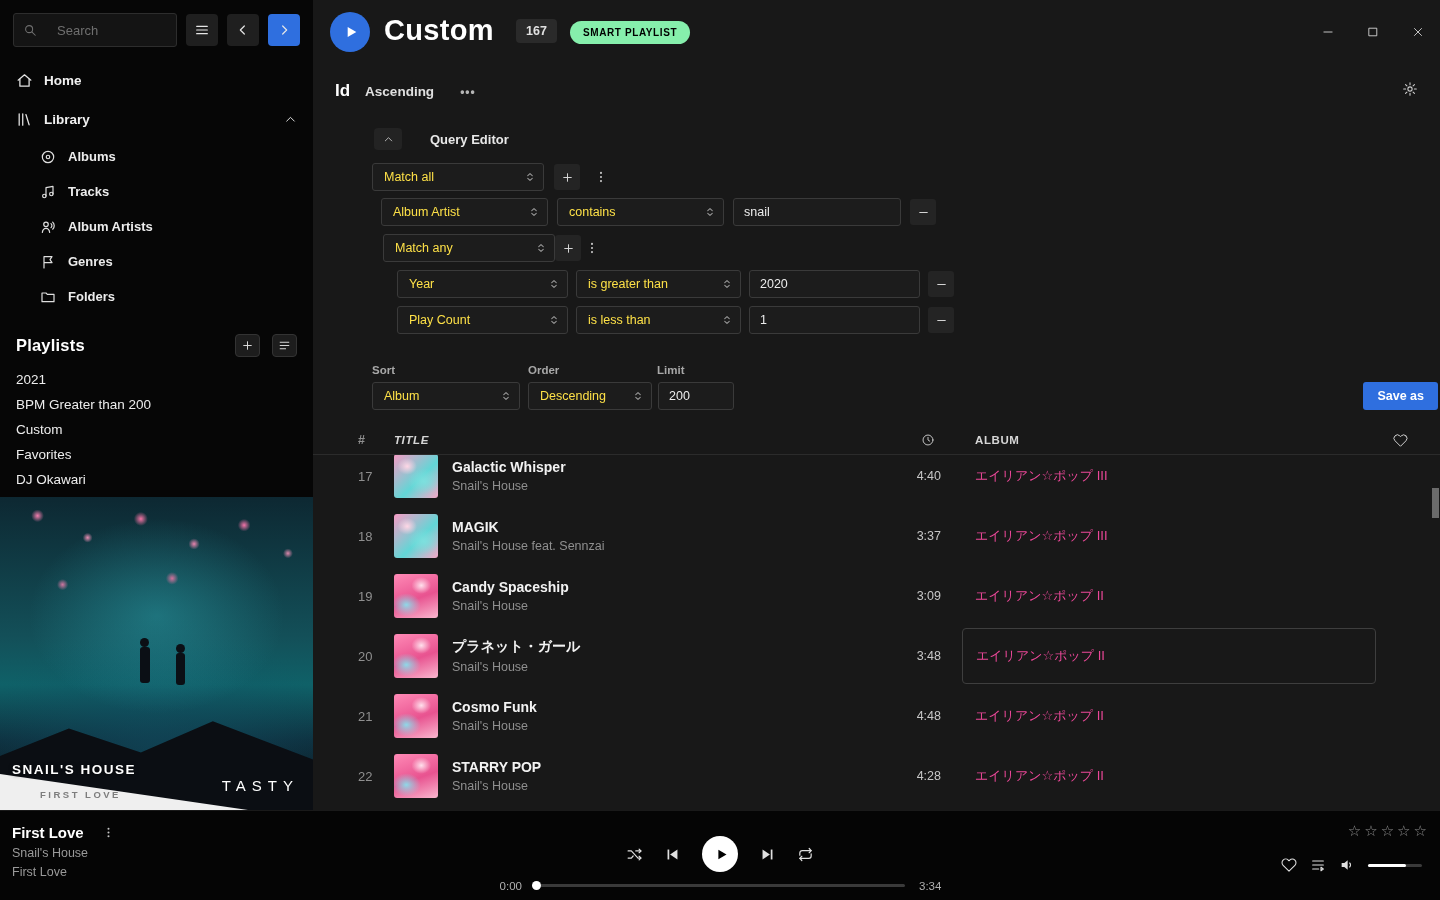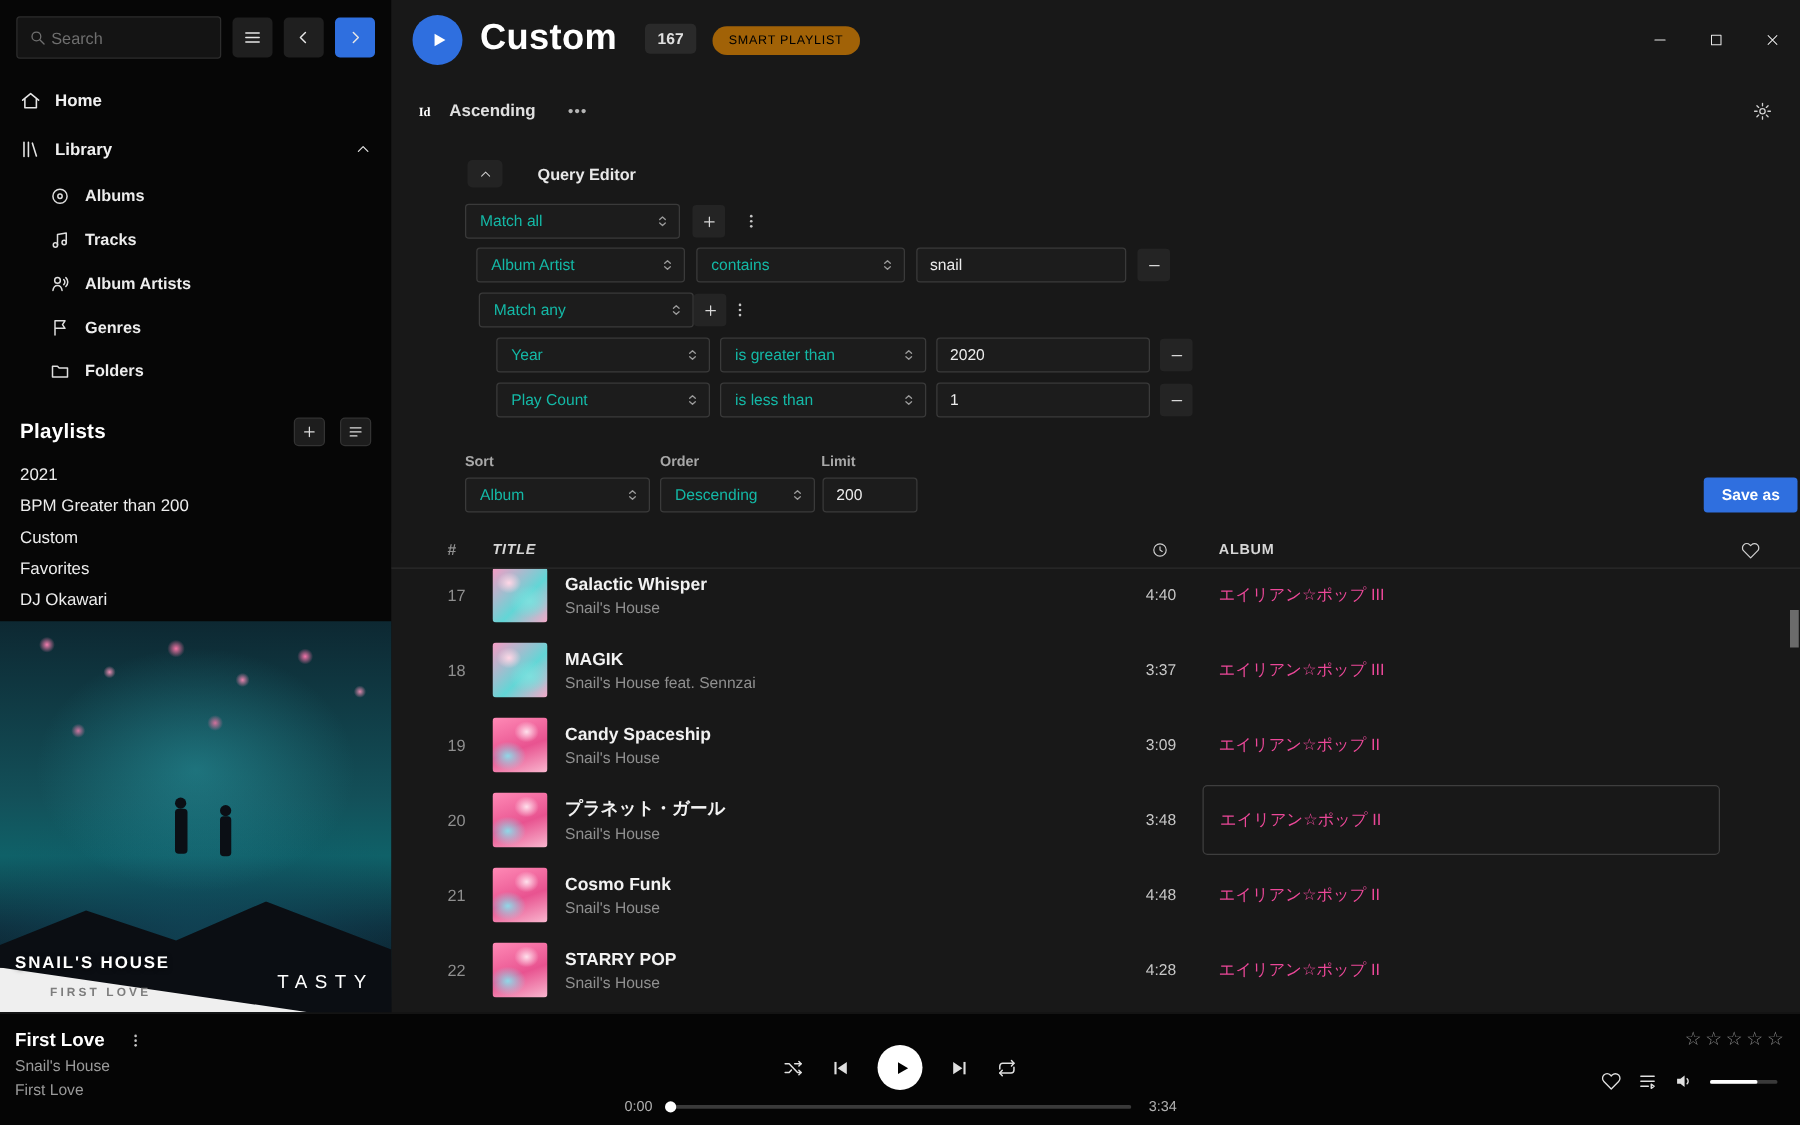--- a/index.html
+++ b/index.html
@@ -8,21 +8,21 @@
   .app { position:relative; width:1440px; height:900px; background:#181818; overflow:hidden; color:#fff;
          --accent:#2f6fdf; }
 
   svg { display:block; }
   .st { fill:none; stroke:currentColor; stroke-width:1.8; stroke-linecap:round; stroke-linejoin:round; }
 
   
   .sidebar { position:absolute; left:0; top:0; width:313px; height:810px; background:#060606; z-index:2; }
   .sidebar-top { display:flex; gap:9px; padding:13px 13px 6px 13px; align-items:center; }
   .search-box { flex:1; height:34px; background:#141414; border:1px solid #2d2d2d; border-radius:3px;
-                display:flex; align-items:center; gap:4px; padding:0 9px; color:#6f6f6f; }
+                display:flex; align-items:center; gap:20px; padding:0 9px; color:#6f6f6f; }
   .search-box svg { width:14px; height:14px; flex:none; }
   .search-box input { background:transparent; border:none; outline:none; color:#ddd; font-size:13px; width:100%; }
   .search-box input::placeholder { color:#6f6f6f; }
   .icon-btn { width:32px; height:32px; border-radius:4px; background:#1f1f1f; color:#e6e6e6;
               display:flex; align-items:center; justify-content:center; border:none; cursor:pointer; flex:none; }
   .icon-btn svg { width:16px; height:16px; }
   .icon-btn.accent { background:var(--accent); }
 
   .nav { padding-top:8px; }
   .nav-item { display:flex; align-items:center; gap:11px; height:39px; padding:0 16px;
@@ -72,44 +72,44 @@
 
   
   .main { position:absolute; left:313px; top:0; width:1127px; height:810px; background:#181818; }
   .play-big { position:absolute; left:17px; top:12px; width:40px; height:40px; border-radius:50%;
               background:var(--accent); border:none; display:flex; align-items:center; justify-content:center;
               color:#fff; cursor:pointer; }
   .play-big svg { width:16px; height:16px; margin-left:2px; }
   .ph-title { position:absolute; left:71px; top:14px; font-size:29px; font-weight:800; letter-spacing:.3px; }
   .ph-count { position:absolute; left:203px; top:19px; background:#2a2a2a; color:#e0e0e0; font-size:12.5px;
               font-weight:700; padding:5px 10px; border-radius:4px; }
-  .ph-badge { position:absolute; left:257px; top:21px; background:#a16207; color:#000; font-size:10px;
-              font-weight:400; letter-spacing:.6px; padding:6px 13px; border-radius:999px; }
+  .ph-badge { position:absolute; left:257px; top:21px; background:#86efac; color:#000; font-size:10px;
+              font-weight:700; letter-spacing:.6px; padding:6px 13px; border-radius:999px; }
   .win { position:absolute; right:15px; top:25px; display:flex; gap:31px; color:#e8e8e8; }
   .win .wbtn { background:none; border:none; color:inherit; cursor:pointer; }
   .win svg { width:14px; height:14px; }
 
   .sortbar { position:absolute; top:81px; left:22px; display:flex; align-items:baseline; }
-  .sb-field { font-size:10px; font-weight:800;font-family:Liberation Serif, serif; }
+  .sb-field { font-size:17px; font-weight:800; }
   .sb-dir { font-size:13.5px; font-weight:700; color:#e0e0e0; margin-left:15px; }
   .sb-more { font-size:12px; font-weight:800; color:#b5b5b5; margin-left:26px; letter-spacing:1px; }
   .gear { position:absolute; right:22px; top:81px; color:#cfcfcf; background:none; border:none; cursor:pointer; }
   .gear svg { width:16px; height:16px; }
 
   
   .qe { position:absolute; left:0; top:126px; width:100%; height:300px;margin-left:44px; }
   .qe-row { position:absolute; display:flex; align-items:center; }
   .collapse-btn { width:28px; height:22px; background:#232323; border:none; border-radius:4px; color:#cfcfcf;
                   display:flex; align-items:center; justify-content:center; cursor:pointer; }
   .collapse-btn svg { width:11px; height:11px; }
   .qe-title { margin-left:28px; font-size:13px; font-weight:700; color:#e8e8e8; }
 
   .select { height:28px; background:#1c1c1c; border:1px solid #3a3a3a; border-radius:3px;
             display:flex; align-items:center; justify-content:space-between; padding:0 7px 0 11px;
-            font-size:12.5px; color:#14b8a6; cursor:pointer; }
+            font-size:12.5px; color:#fde047; cursor:pointer; }
   .caret { width:12px; height:12px; fill:none; stroke:#9a9a9a; stroke-width:1.4; stroke-linecap:round; stroke-linejoin:round; flex:none; margin-left:6px; }
   .tinput { height:28px; background:#1c1c1c; border:1px solid #3a3a3a; border-radius:3px; color:#ececec;
             font-size:12.5px; padding:0 10px; outline:none; font-family:inherit; }
   .sq-btn { width:26px; height:26px; background:#242424; border:none; border-radius:3px; color:#d8d8d8;
             display:flex; align-items:center; justify-content:center; cursor:pointer; flex:none; }
   .sq-btn svg { width:13px; height:13px; }
   .kebab { background:none; border:none; color:#c4c4c4; cursor:pointer; padding:0 4px; }
   .kebab svg { width:14px; height:14px; }
 
   .w172{width:172px;} .w167{width:167px;} .w168{width:168px;} .w171{width:171px;}

